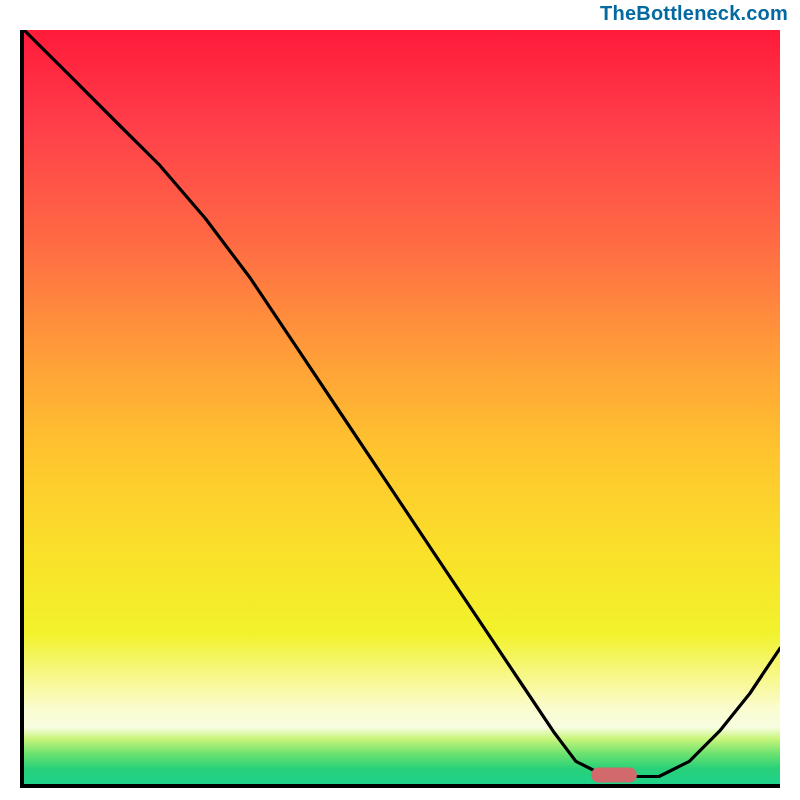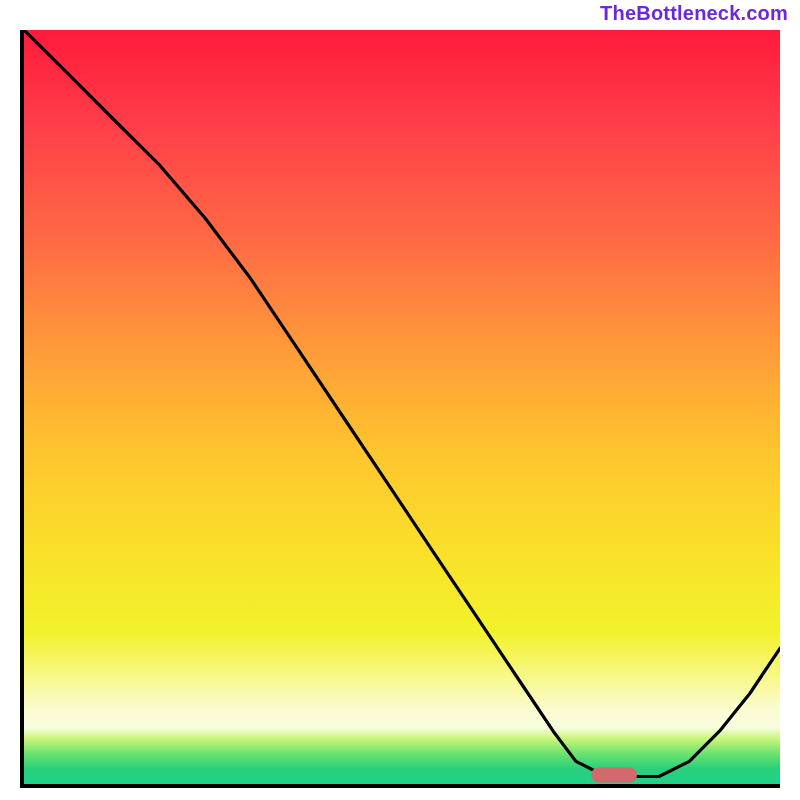--- a/index.html
+++ b/index.html
@@ -15,21 +15,21 @@
     position: relative;
     width: 800px;
     height: 800px;
   }
   .watermark {
     position: absolute;
     top: 2px;
     right: 12px;
     font-size: 20px;
     font-weight: 600;
-    color: #6d28d9;
+    color: #0369a1;
     letter-spacing: 0.2px;
   }
   .plot-frame {
     position: absolute;
     left: 20px;
     top: 30px;
     width: 760px;
     height: 758px;
     border-left: 4px solid #000;
     border-bottom: 4px solid #000;

